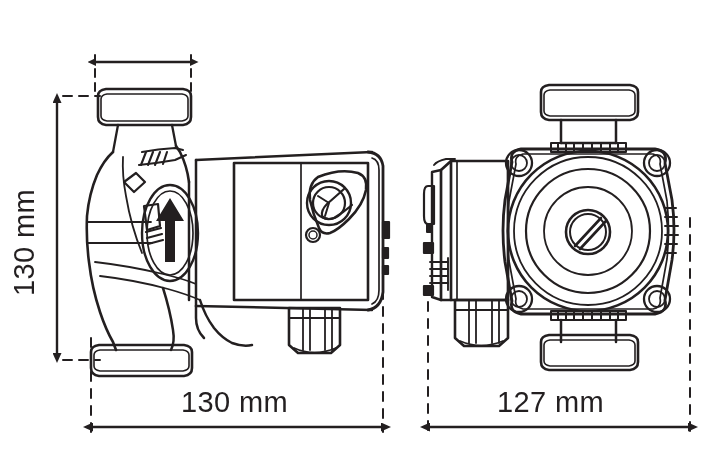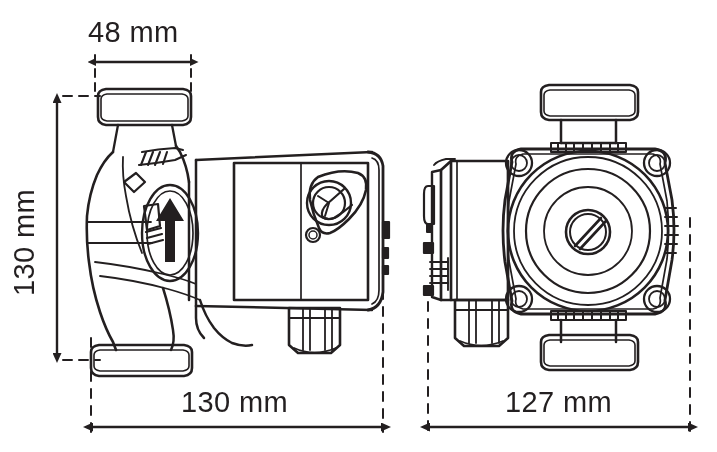--- a/index.html
+++ b/index.html
@@ -42,21 +42,20 @@
   }
   #label-130-h {
     left: 181px;
     top: 386px;
     font-size: 29px;
   }
   #label-127 {
     left: 497px;
     top: 386px;
     font-size: 29px;
-    margin-left: 8px;
   }
   #label-130-v {
     left: -36px;
     top: 226px;
     font-size: 29px;
     transform: rotate(-90deg);
     transform-origin: 50% 50%;
     width: 120px;
     text-align: center;
   }
@@ -360,21 +359,20 @@
           <path d="M476,300 L476,343" stroke-width="1.8"></path>
           <path d="M492,300 L492,343" stroke-width="1.8"></path>
           <path d="M499,300 L499,343" stroke-width="1.8"></path>
           <path d="M460,341 Q481,350 503,341" stroke-width="1.7"></path>
         </g>
       </g>
 
     </g>
   </svg>
 
-  <div class="dim-label" id="label-48">48 mm</div>
 
   <div class="dim-label" id="label-130-v">130 mm</div>
 
   <div class="dim-label" id="label-130-h">130 mm</div>
 
   <div class="dim-label" id="label-127">127 mm</div>
 
 </div>
 
 </body></html>

